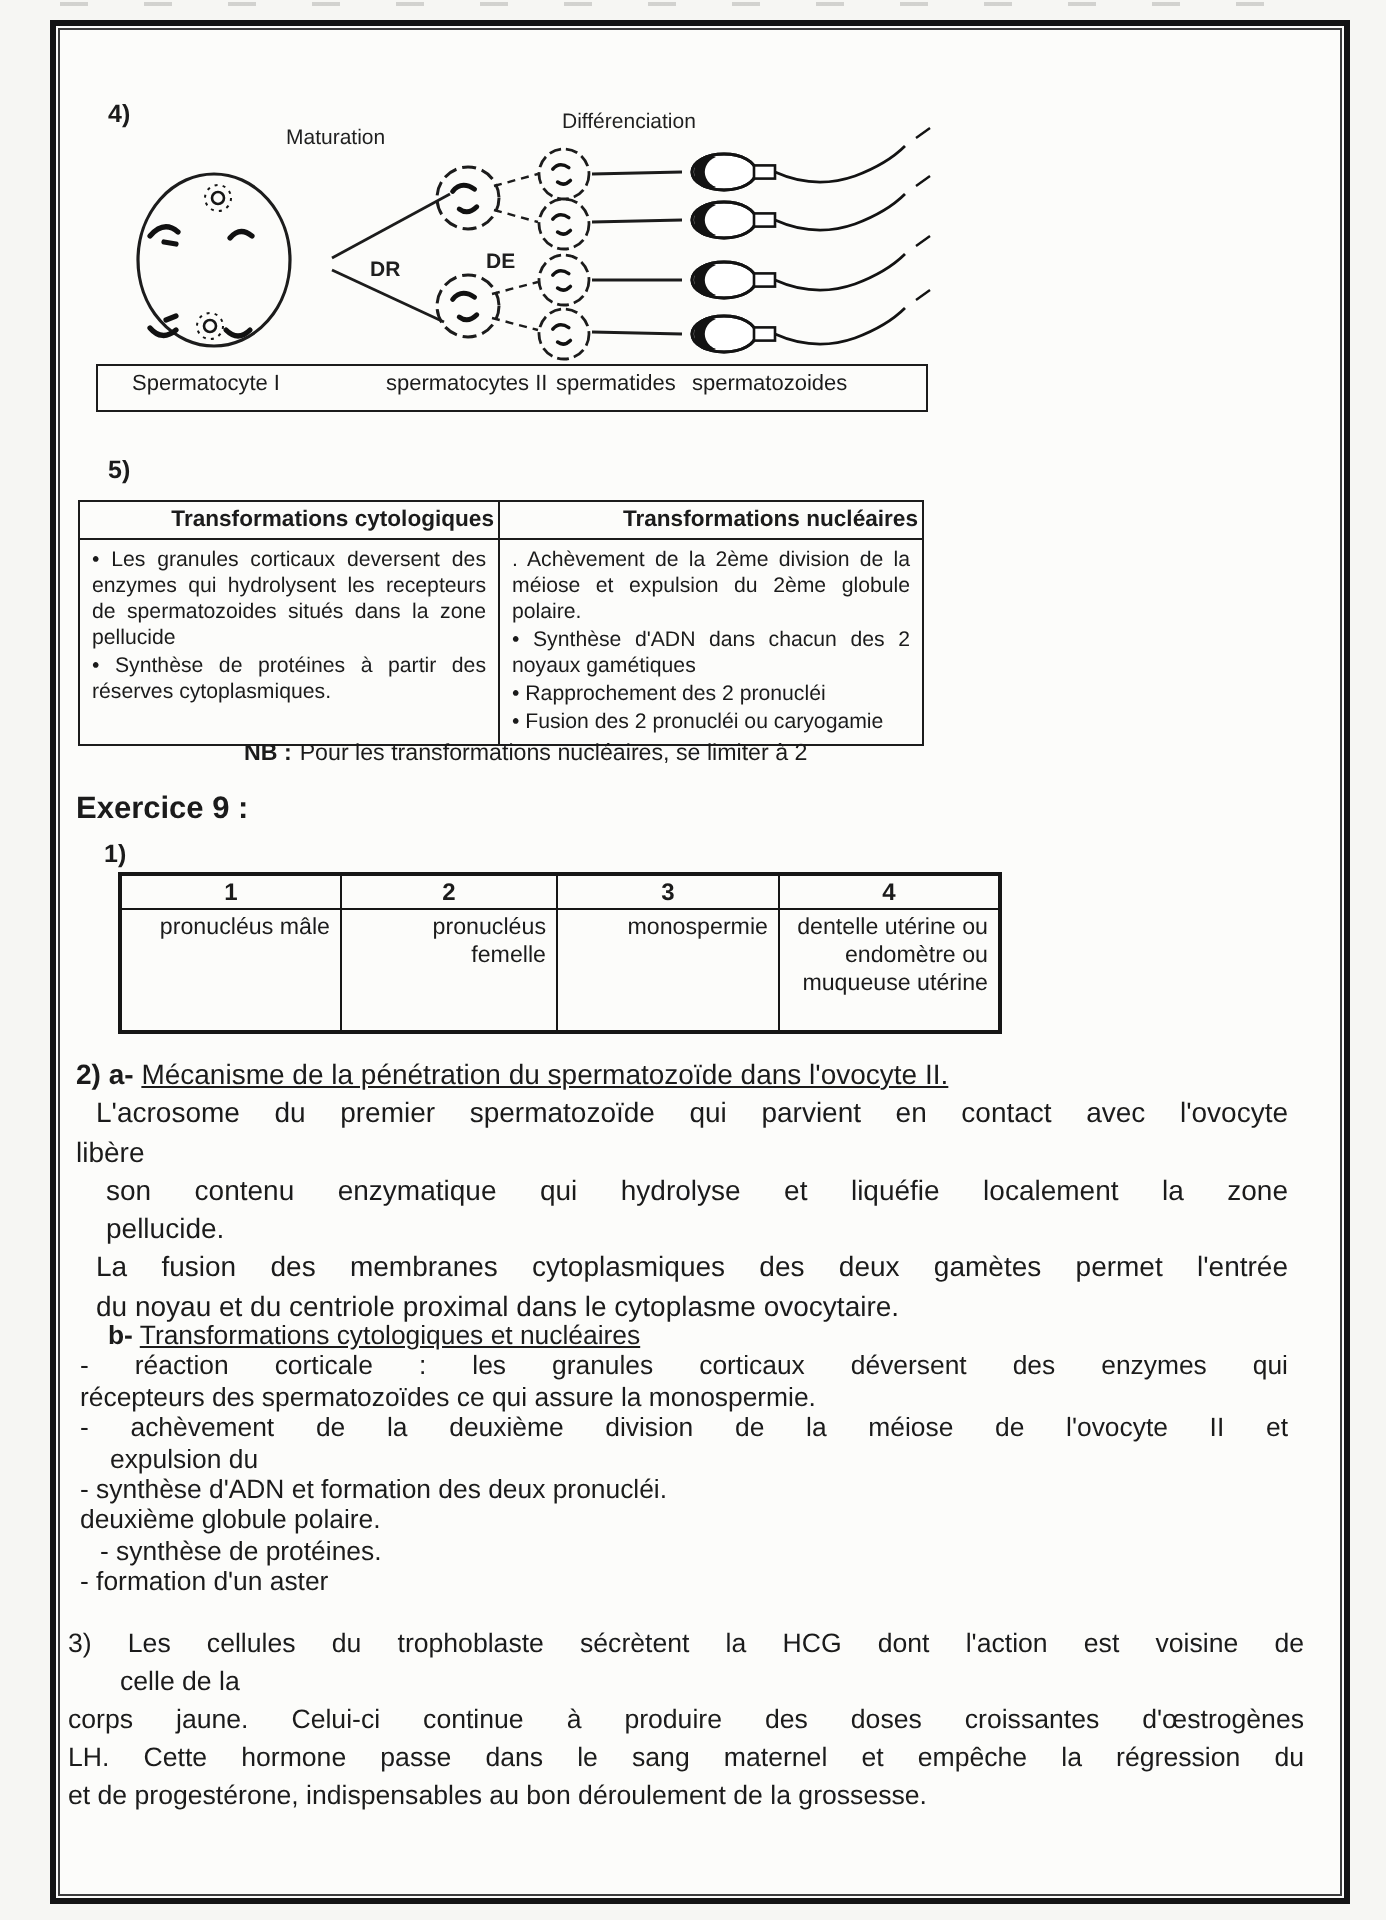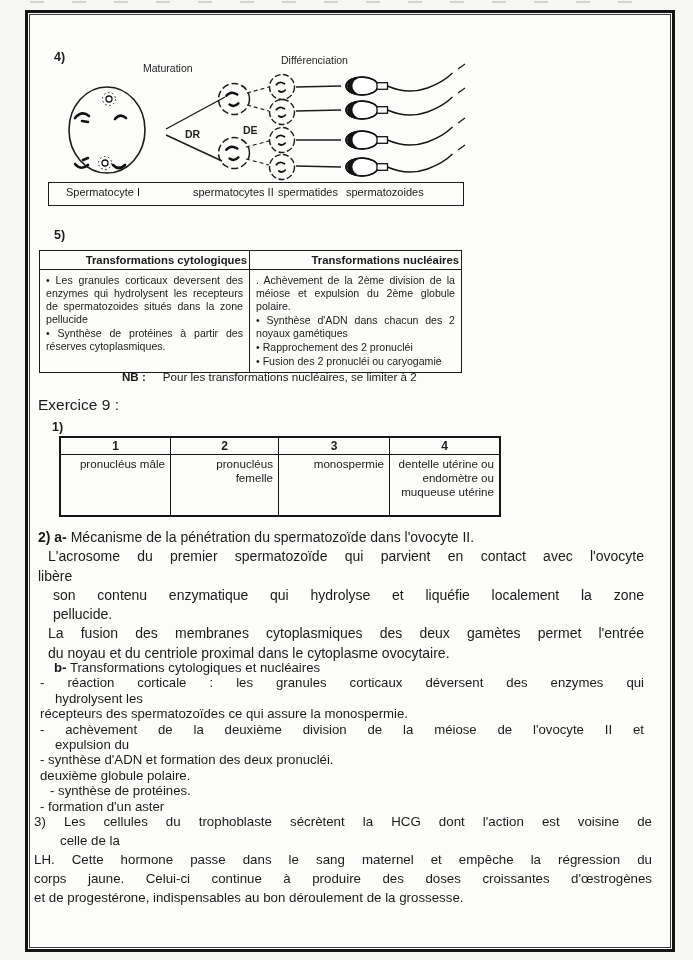--- a/index.html
+++ b/index.html
@@ -8,38 +8,38 @@
     background:#f6f6f3;color:#1b1b1b;
     font-family:"Liberation Sans", sans-serif;
   }
   .abs{position:absolute}
   
   .frame{left:25px;top:10px;width:644px;height:936px;border:3px solid #141414;background:#fcfcfa}
   .frame-inner{position:absolute;inset:1px;border:1px solid #3c3c3c}
   .artifact{left:30px;top:1px;width:612px;height:2px;opacity:.35;
     background:repeating-linear-gradient(90deg,#8f8f8c 0 14px,transparent 14px 42px)}
   .b{font-weight:bold}
-  .ut{}
+  .ut{text-decoration:underline}
   .itemlbl{font-size:12.5px;font-weight:bold}
   
   .stagebar{left:48px;top:182px;width:414px;height:22px;border:1.5px solid #1c1c1c;font-size:11px}
   .stagebar span{position:absolute;top:3px;white-space:nowrap}
   
   .t5{left:39px;top:250px;width:421px;border:1.6px solid #1c1c1c}
   .t5 .hrow{display:grid;grid-template-columns:210px 1fr;border-bottom:1.6px solid #1c1c1c}
   .t5 .hcell{font-weight:bold;font-size:11.3px;text-align:right;padding:3px 2px}
   .t5 .hcell:first-child{border-right:1.6px solid #1c1c1c}
   .t5 .brow{display:grid;grid-template-columns:210px 1fr;min-height:88px}
   .t5 .bcell{font-size:10.6px;line-height:13px;padding:4px 6px 3px 6px;text-align:justify}
   .t5 .bcell:first-child{border-right:1.6px solid #1c1c1c}
   .t5 .bcell div{margin-bottom:1px}
   .nb{left:122px;top:370px;font-size:11.6px}
-  .nb .b{margin-right:17px}
-  
-  .ex9title{left:38px;top:396px;font-size:15.5px;font-weight:normal}
+  .nb .b{margin-right:4px}
+  
+  .ex9title{left:38px;top:396px;font-size:15.5px;font-weight:bold}
   .t9{left:59px;top:436px;width:438px;border:2px solid #161616}
   .t9 .hrow{display:grid;grid-template-columns:110px 108px 111px 1fr;border-bottom:1.6px solid #161616}
   .t9 .hcell{font-weight:bold;font-size:12px;text-align:center;padding:1px 0;border-right:1.6px solid #161616}
   .t9 .hcell:last-child{border-right:none}
   .t9 .brow{display:grid;grid-template-columns:110px 108px 111px 1fr;height:60px}
   .t9 .bcell{font-size:11.6px;line-height:14px;text-align:right;padding:2px 5px;border-right:1.6px solid #161616}
   .t9 .bcell:last-child{border-right:none}
   
   .q2a{left:38px;top:528px;width:606px;font-size:14px;line-height:19.3px}
   .q2b{left:40px;top:660px;width:604px;font-size:13.2px;line-height:15.4px}
@@ -219,29 +219,28 @@
   <div class="i1 spread">La fusion des membranes cytoplasmiques des deux gamètes permet l'entrée</div>
   <div class="i1">du noyau et du centriole proximal dans le cytoplasme ovocytaire.</div>
 </div>
 
 <div class="abs q2b">
   <div class="hpad">
     <span class="b">b-</span>
     <span class="ut">Transformations cytologiques et nucléaires</span>
   </div>
   <div class="spread">- réaction corticale : les granules corticaux déversent des enzymes qui</div>
-  <div class="i2">hydrolysent les</div>
   <div>récepteurs des spermatozoïdes ce qui assure la monospermie.</div>
   <div class="spread">- achèvement de la deuxième division de la méiose de l'ovocyte II et</div>
   <div class="i2">expulsion du</div>
   <div>- synthèse d'ADN et formation des deux pronucléi.</div>
   <div>deuxième globule polaire.</div>
   <div class="i1">- synthèse de protéines.</div>
   <div>- formation d'un aster</div>
 </div>
 
 <div class="abs q3">
   <div class="spread">3) Les cellules du trophoblaste sécrètent la HCG dont l'action est voisine de</div>
   <div class="i3">celle de la</div>
+  <div class="spread">corps jaune. Celui-ci continue à produire des doses croissantes d'œstrogènes</div>
   <div class="spread">LH. Cette hormone passe dans le sang maternel et empêche la régression du</div>
-  <div class="spread">corps jaune. Celui-ci continue à produire des doses croissantes d'œstrogènes</div>
   <div>et de progestérone, indispensables au bon déroulement de la grossesse.</div>
 </div>
 
 </body></html>

